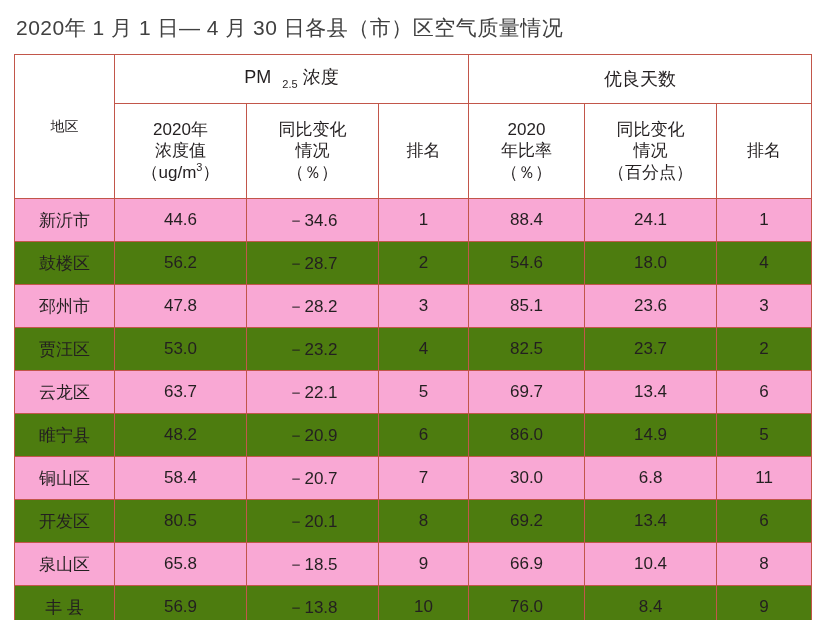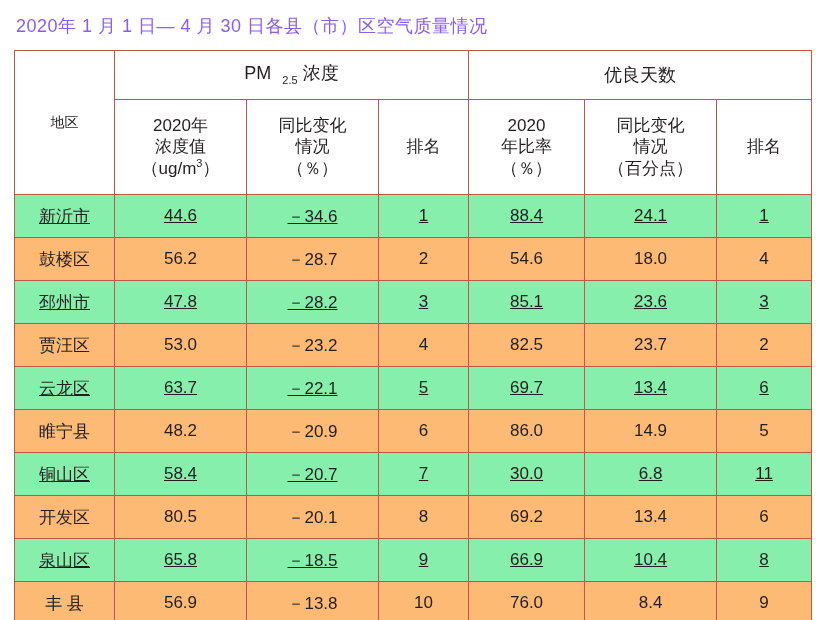--- a/index.html
+++ b/index.html
@@ -15,23 +15,23 @@
     overflow: hidden;
   }
   .page {
     position: relative;
     width: 825px;
     height: 620px;
     box-sizing: border-box;
     padding: 10px 14px 0 14px;
   }
   .title {
-    font-size: 18px;
+    font-size: 21px;
     letter-spacing: 0.5px;
-    color: #8b5cf6;
+    color: #404040;
     padding: 4px 0 12px 2px;
     white-space: nowrap;
   }
   table.aqi {
     width: 797px;
     border-collapse: collapse;
     table-layout: fixed;
   }
   table.aqi col.c-region  { width: 100px; }
   table.aqi col.c-pm-val  { width: 132px; }
@@ -74,22 +74,22 @@
   sup { font-size: 11px; vertical-align: super; }
 
   td.cell {
     font-size: 17px;
     height: 38px;
     padding: 2px 2px;
   }
   td.region-cell {
     font-size: 17px;
   }
-  tr.odd td.cell { background: #86efac; text-decoration: underline; }
-  tr.even td.cell { background: #fdba74; }
+  tr.odd td.cell { background: #f9a8d4; }
+  tr.even td.cell { background: #4d7c0f; }
 </style>
 </head>
 <body>
 
 <div class="page">
 
   <div class="title">2020年 1 月 1 日— 4 月 30 日各县（市）区空气质量情况</div>
 
   <table class="aqi">
     <colgroup>

